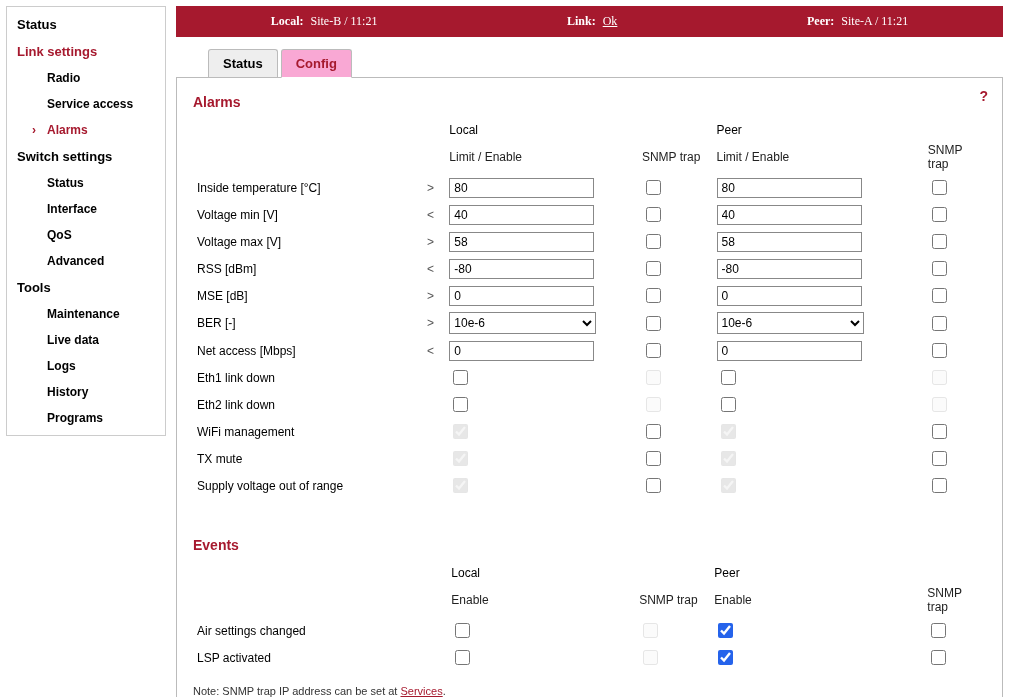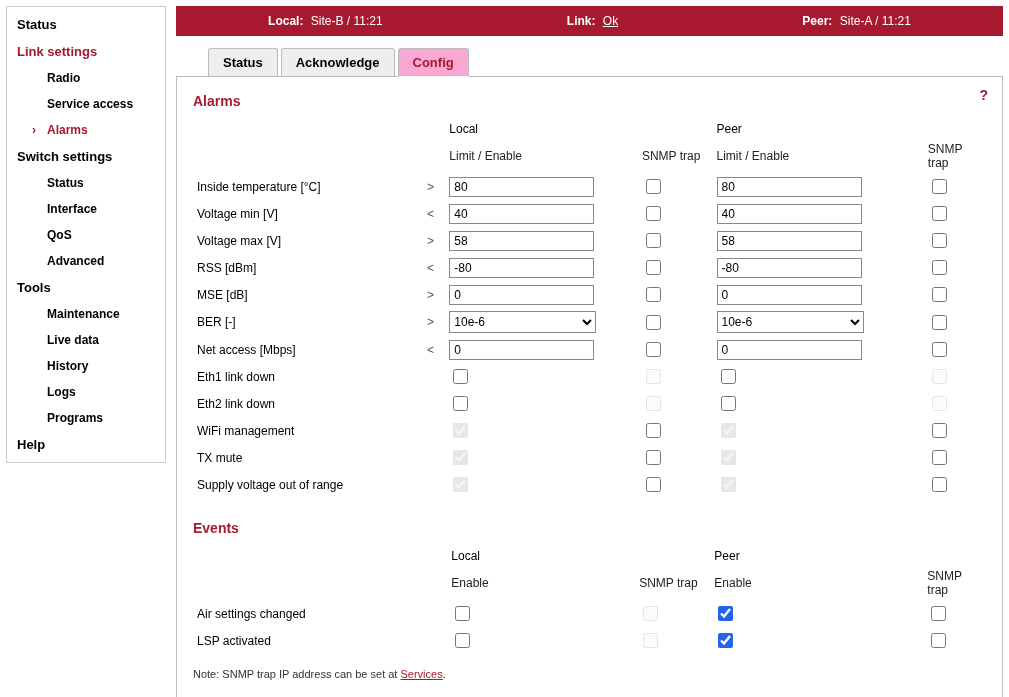--- a/index.html
+++ b/index.html
@@ -50,20 +50,21 @@
   
   .main { flex: 1; }
   .topbar {
     background: #a6192e;
     color: #fff;
     display: flex;
     justify-content: space-around;
     align-items: flex-start;
     padding: 8px 0;
     font-size: 12px;
+    font-family: Liberation Serif, serif;
   }
   .topbar .lab { font-weight: bold; margin-right: 4px; }
   .topbar .link-ok { text-decoration: underline; }
 
   .tabs {
     display: flex;
     margin-top: 12px;
     margin-left: 32px;
     position: relative;
     z-index: 2;
@@ -165,45 +166,43 @@
       <div class="sb-item">Service access</div>
       <div class="sb-item selected">Alarms</div>
       <div class="sb-section">Switch settings</div>
       <div class="sb-item">Status</div>
       <div class="sb-item">Interface</div>
       <div class="sb-item">QoS</div>
       <div class="sb-item">Advanced</div>
       <div class="sb-section">Tools</div>
       <div class="sb-item">Maintenance</div>
       <div class="sb-item">Live data</div>
+      <div class="sb-item">Logs</div>
       <div class="sb-item">History</div>
-      <div class="sb-item">Logs</div>
       <div class="sb-item">Programs</div>
-      <div class="sb-section">Help</div>
     </nav>
 
   <div class="main">
     <div class="topbar">
       <div>
         <span class="lab">Local:</span>
         <span>Site-B / 11:21</span>
       </div>
       <div>
         <span class="lab">Link:</span>
         <span class="link-ok">Ok</span>
       </div>
       <div>
         <span class="lab">Peer:</span>
         <span>Site-A / 11:21</span>
       </div>
     </div>
 
     <div class="tabs" id="tabs">
         <div class="tab">Status</div>
-        <div class="tab">Acknowledge</div>
         <div class="tab sel">Config</div>
       </div>
 
     <div class="panel">
       <span class="help-q">?</span>
 
       <div class="sect-title">Alarms</div>
       <table class="grid" id="alarms-table">
           <tbody>
             <tr class="hdr-top">
@@ -314,21 +313,21 @@
               <td class="col-label">Supply voltage out of range</td>
               <td class="col-op"></td>
               <td class="col-input"><input type="checkbox" disabled="" checked="" style=""></td>
               <td class="col-snmp"><input type="checkbox" style=""></td>
               <td class="col-input-p"><input type="checkbox" disabled="" checked="" style=""></td>
               <td class="col-snmp-p"><input type="checkbox" style=""></td>
             </tr>
           </tbody>
         </table>
 
-      <div class="sect-title" style="margin-top:22px">Events</div>
+      <div class="sect-title" style="margin-top:38px">Events</div>
       <table class="grid" id="events-table">
           <tbody>
             <tr class="hdr-top">
               <td class="col-label"></td>
               <td class="col-op"></td>
               <td class="col-input">Local</td>
               <td class="col-snmp"></td>
               <td class="col-input-p">Peer</td>
               <td class="col-snmp-p"></td>
             </tr>

